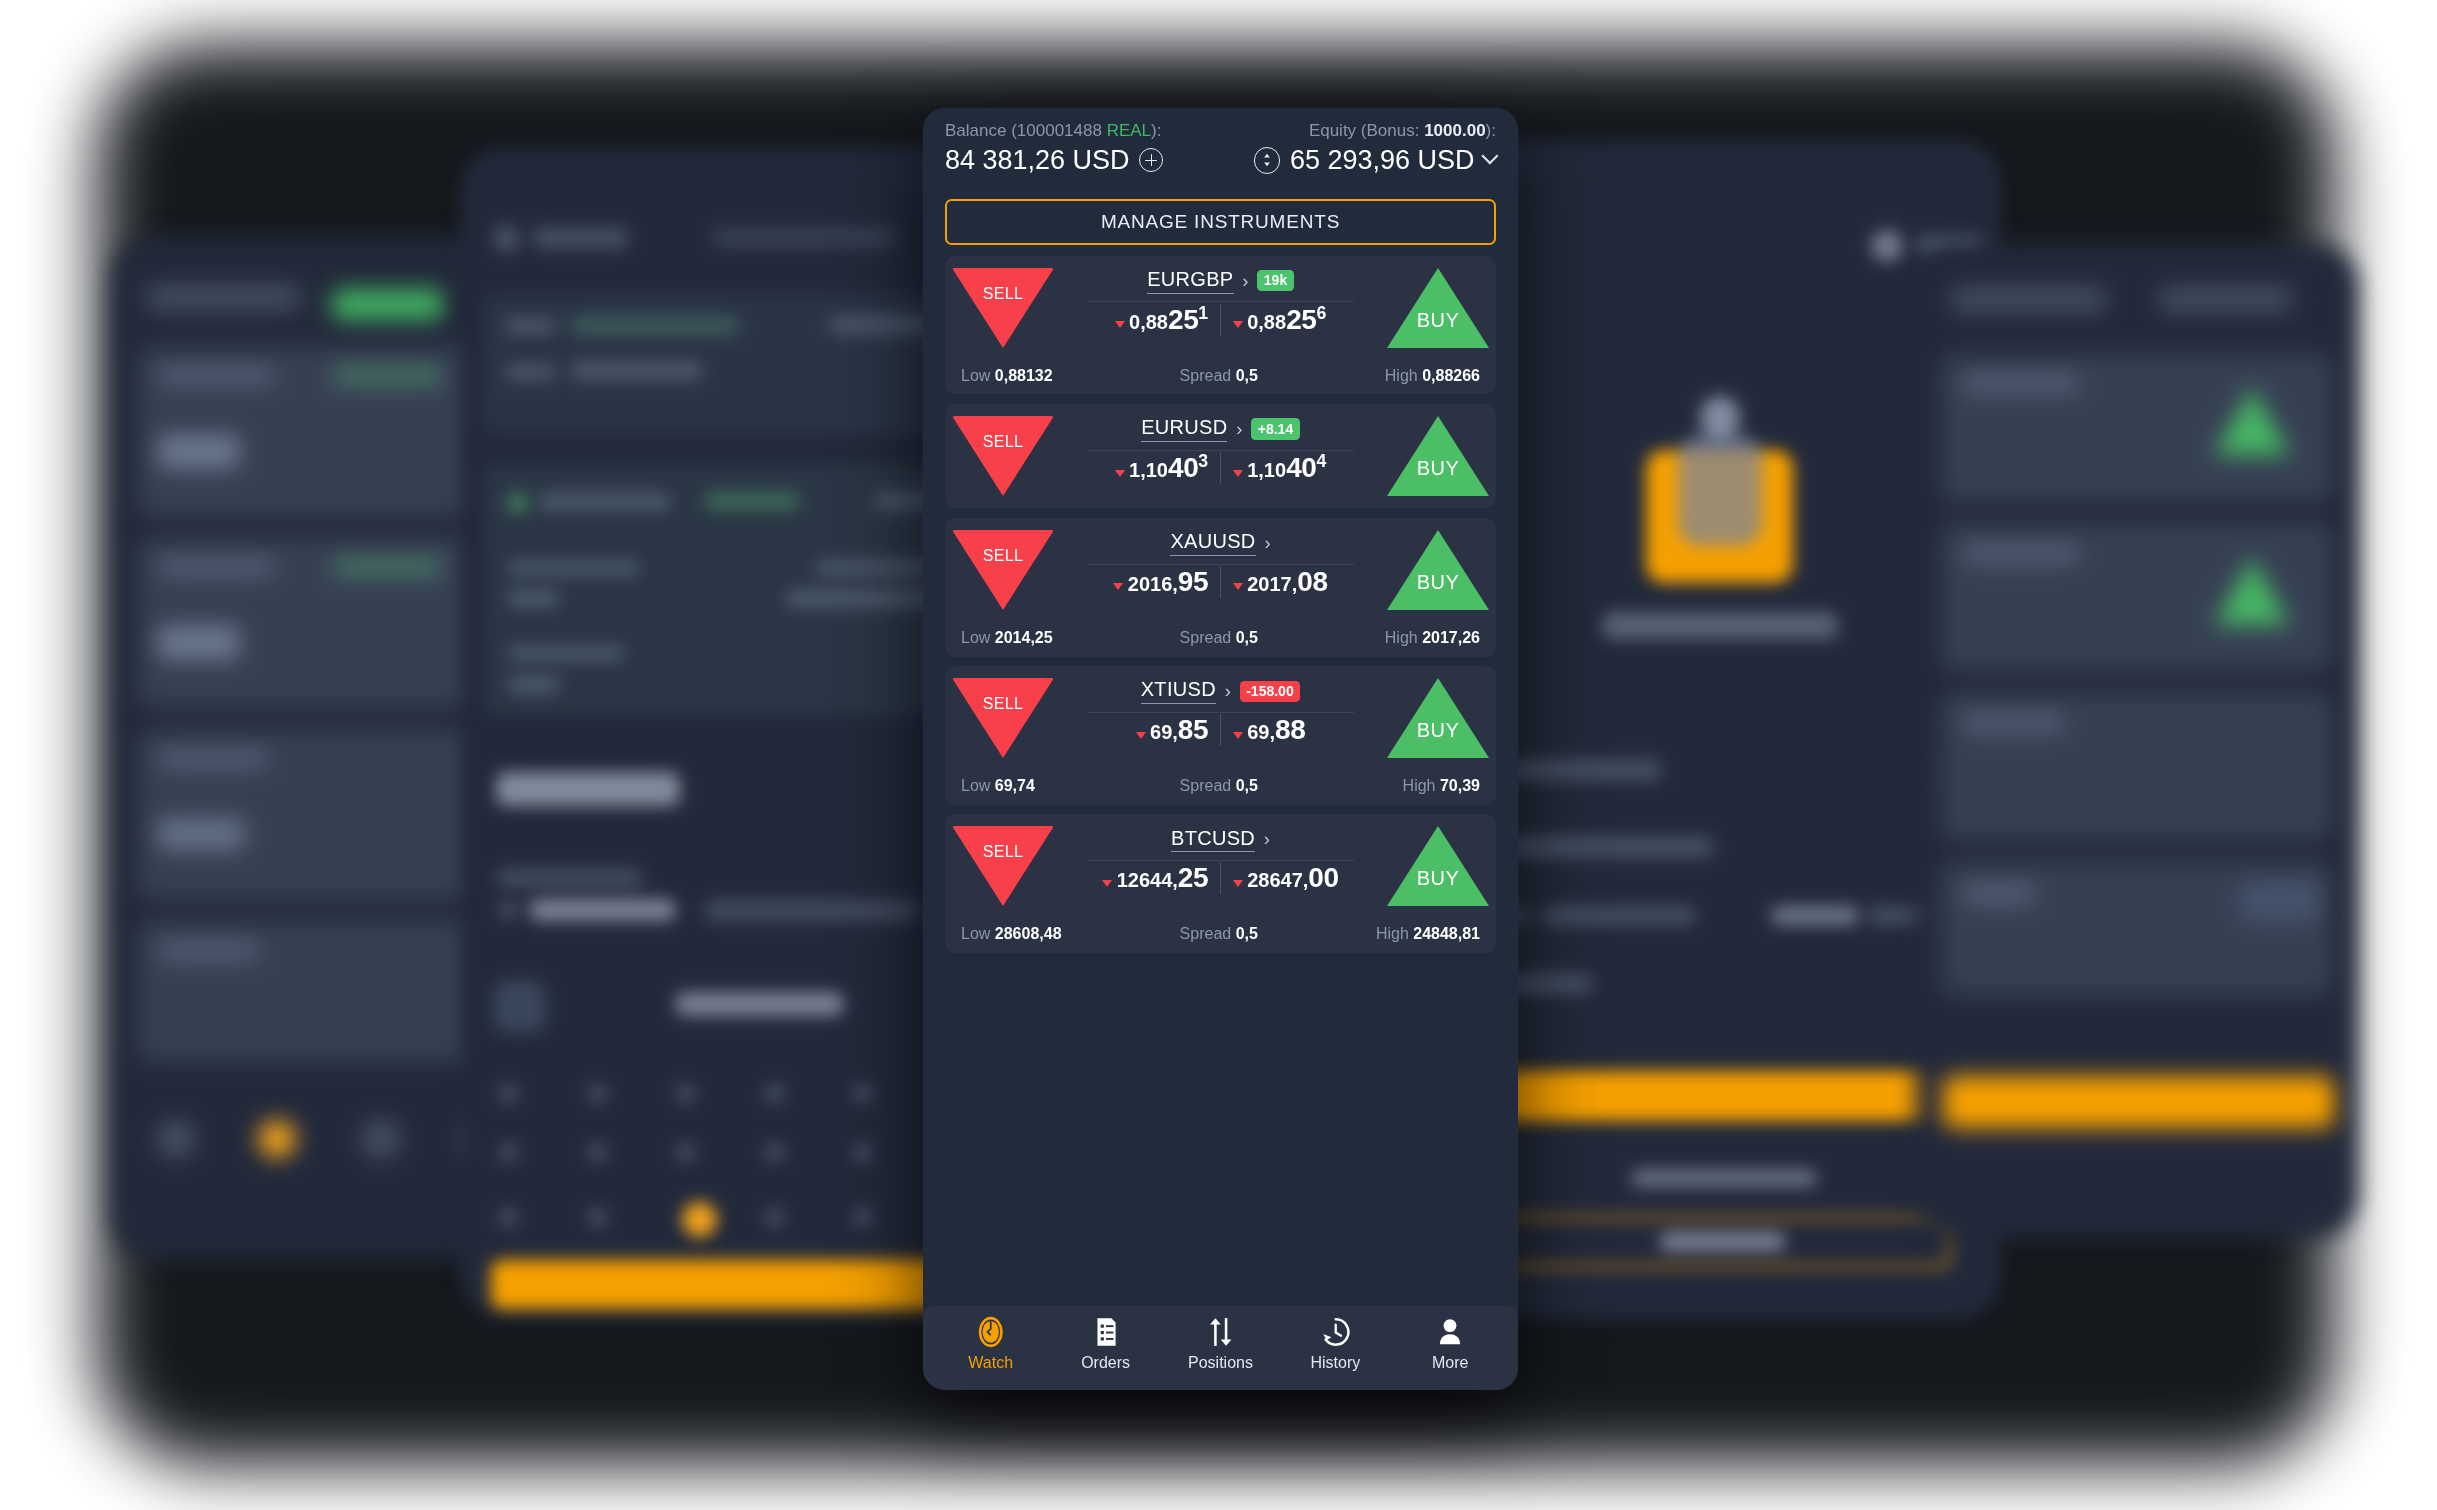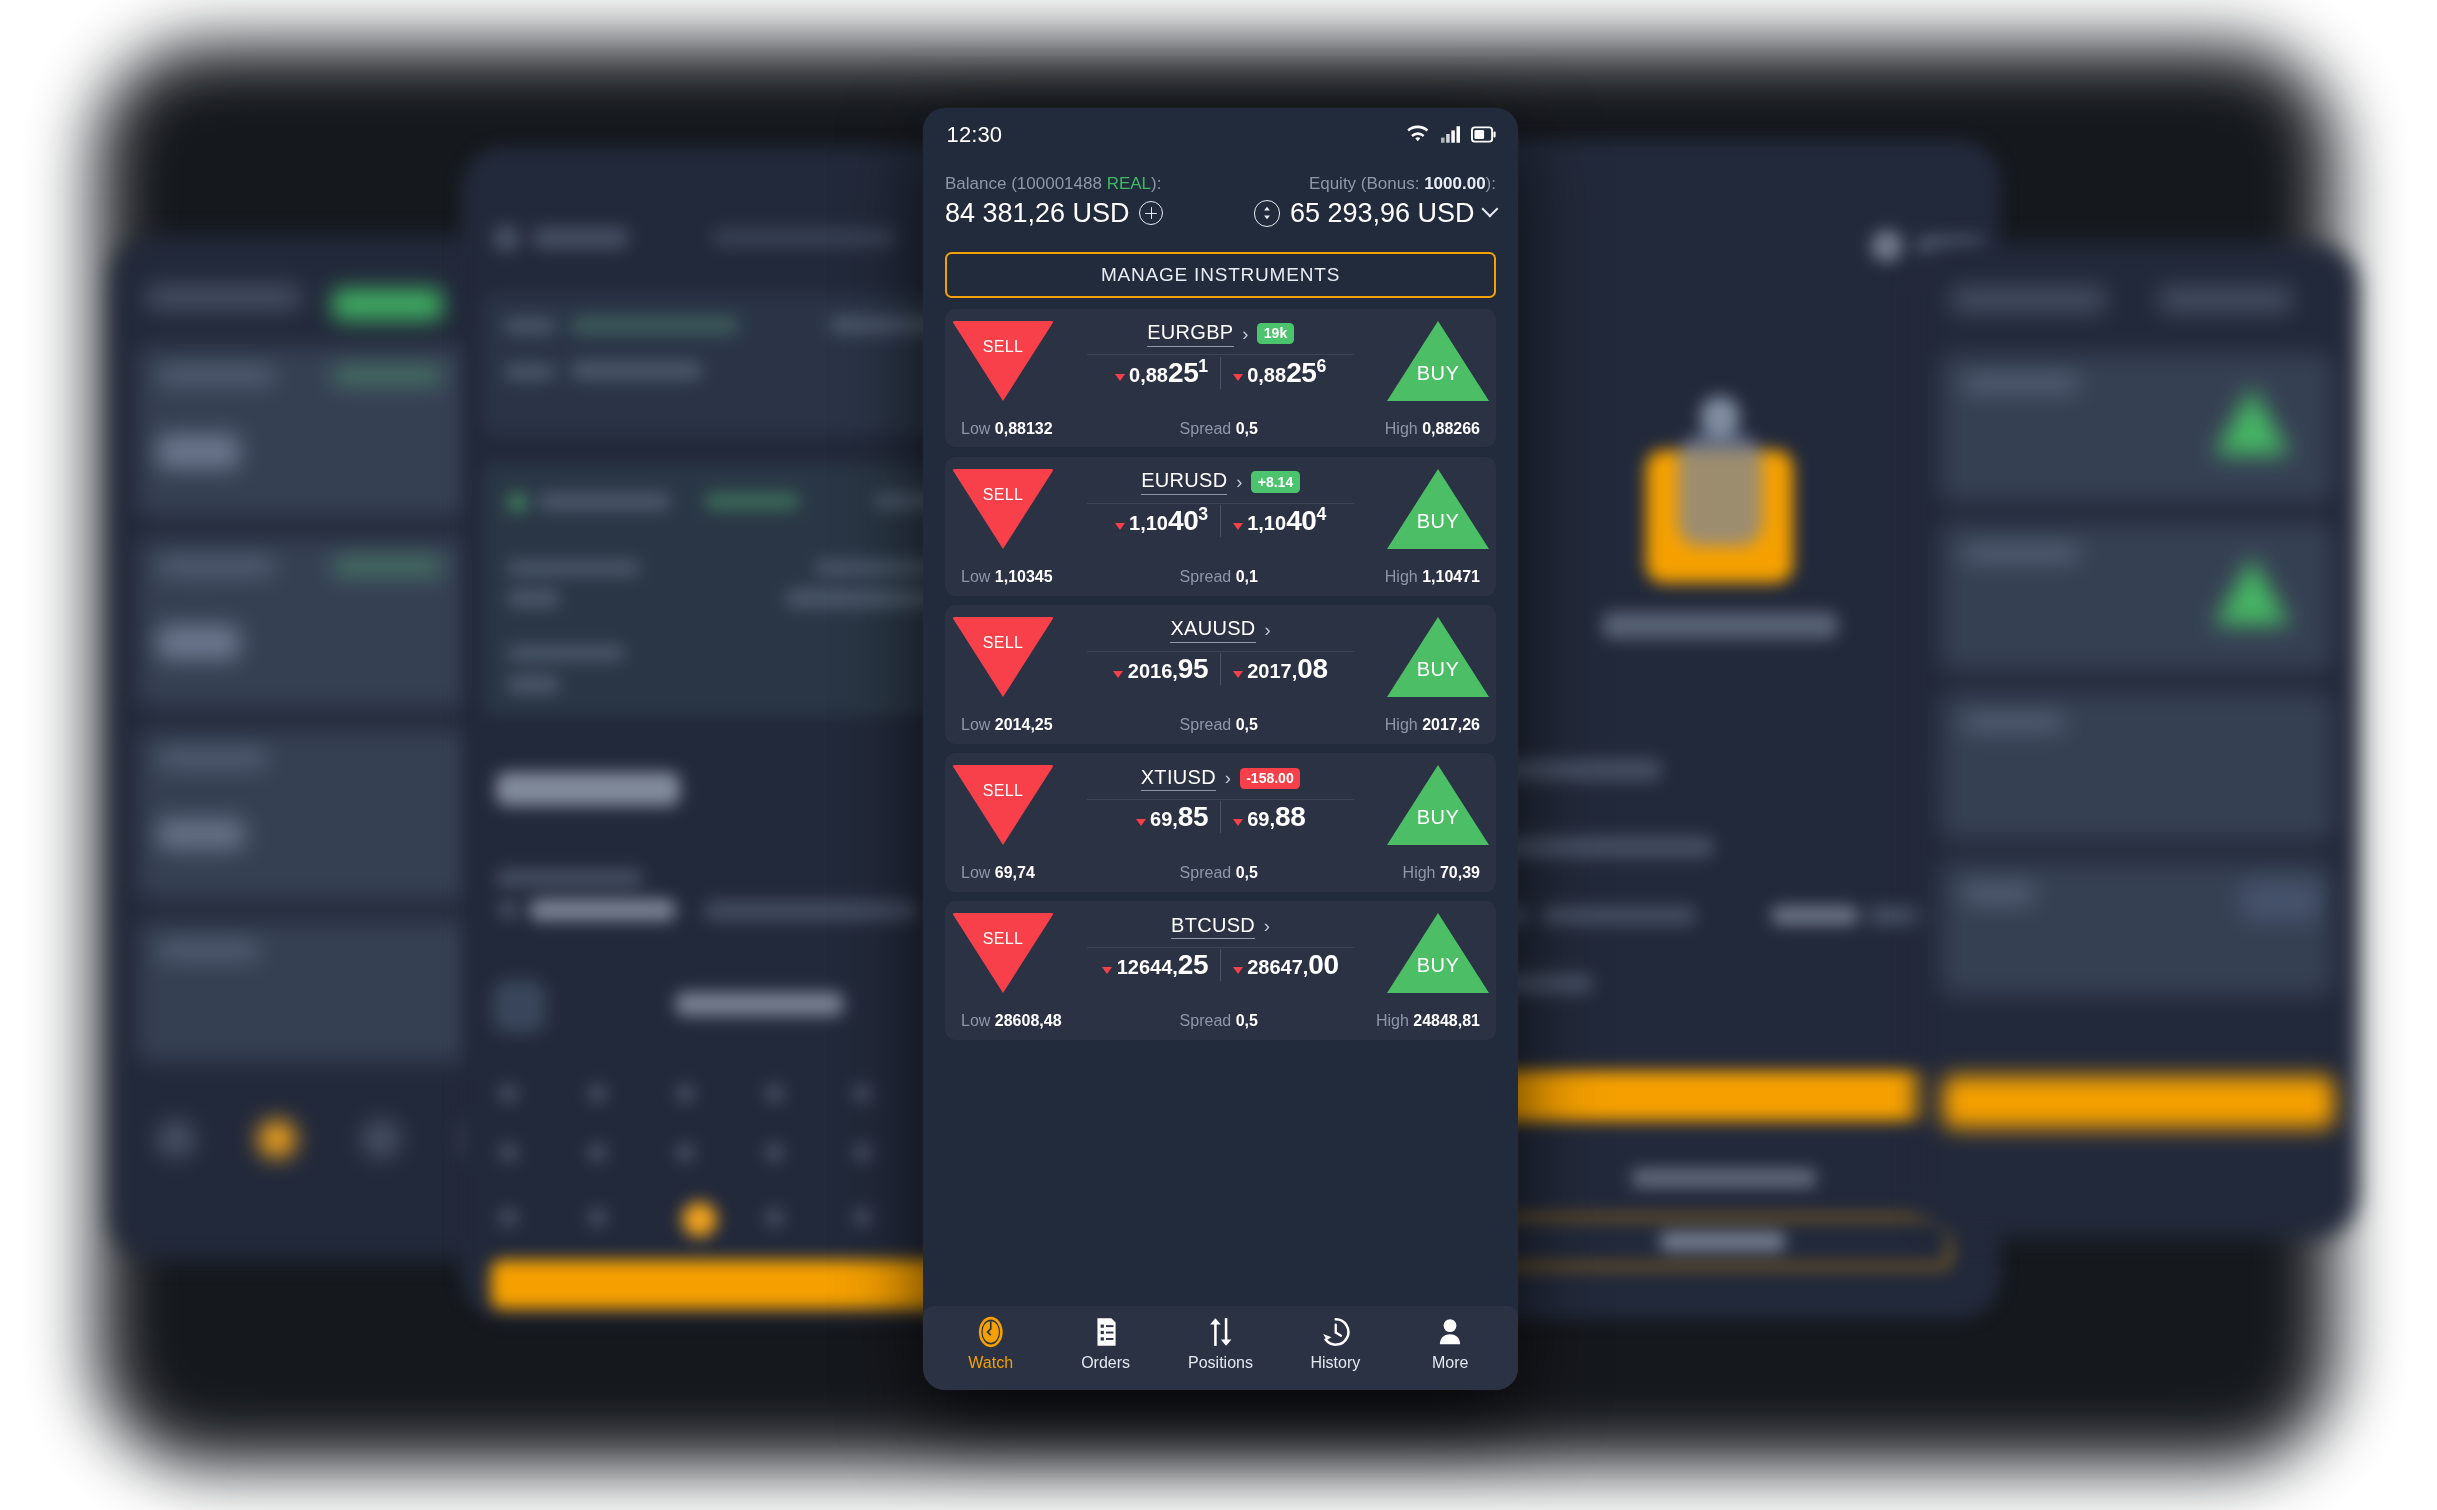--- a/index.html
+++ b/index.html
@@ -314,41 +314,20 @@
     <div class="bgblock" style="left:25px; top:450px; width:391px; height:147px;"></div>
     <div class="bgline" style="left:46px; top:470px; width:103px; height:19px;"></div>
     <div class="bgblock" style="left:25px; top:619px; width:391px; height:133px;"></div>
     <div class="bgline" style="left:46px; top:640px; width:74px; height:20.6px;"></div>
     <div class="bgline" style="left:324px; top:638px; width:81px; height:40px; background:rgba(72,86,112,.85);"></div>
     <div class="bgorange" style="left:26.5px; top:833px; width:391px; height:52px;"></div>
   </div>
 
   <div id="phone-front">
 
-    <div class="statusbar">
-      <div class="clock">12:30</div>
-      <div class="sysicons">
-        <svg width="23.6" height="19" viewBox="0 0 24 20">
-          <path d="M12 17.2l2.6-3.2a4 4 0 0 0-5.2 0z" fill="#fff"></path>
-          <path d="M12 10.6c2 0 3.9.75 5.3 2l1.7-2.1A11 11 0 0 0 12 7.6a11 11 0 0 0-7 2.9l1.7 2.1a8 8 0 0 1 5.3-2z" fill="#fff"></path>
-          <path d="M12 3.4c3.6 0 6.9 1.3 9.4 3.5L23 4.8A15.6 15.6 0 0 0 12 .6 15.6 15.6 0 0 0 1 4.8l1.6 2.1A14 14 0 0 1 12 3.4z" fill="#fff"></path>
-        </svg>
-        <svg width="20.6" height="19" viewBox="0 0 20 18">
-          <rect x="1" y="12" width="3.4" height="5" fill="#fff" opacity=".65"></rect>
-          <rect x="6" y="8.5" width="3.4" height="8.5" fill="#fff" opacity=".8"></rect>
-          <rect x="11" y="5" width="3.4" height="12" fill="#fff"></rect>
-          <rect x="16" y="1" width="3.4" height="16" fill="#fff"></rect>
-        </svg>
-        <svg width="25" height="19" viewBox="0 0 26 18">
-          <rect x="1" y="1.6" width="21" height="14.8" rx="3" fill="none" stroke="#fff" stroke-width="2"></rect>
-          <rect x="3.6" y="4.2" width="10" height="9.6" rx="1.4" fill="#fff"></rect>
-          <rect x="23.4" y="6" width="2.2" height="6" rx="1" fill="#fff"></rect>
-        </svg>
-      </div>
-    </div>
 
     <div class="account">
       <div class="acct-row">
         <div class="acct-col-l">
           <div class="lbl"><span>Balance (100001488 </span><span class="real">REAL</span><span>):</span></div>
           <div class="bigval">
             <span>84 381,26 USD</span>
             <span class="plusbtn"></span>
           </div>
         </div>
@@ -445,25 +424,20 @@
       <span class="p-big">40</span>
       <span class="p-sup">4</span>
     </div>
         </div>
       </div>
       <div class="tri-cell">
         <div class="tri-buy">
           <span>BUY</span>
         </div>
       </div>
-    </div>
-    <div class="card-bot">
-      <span><span>Low</span> <b>1,10345</b></span>
-      <span class="mid-c"><span>Spread</span> <b>0,1</b></span>
-      <span><span>High</span> <b>1,10471</b></span>
     </div>
         </div>
         <div class="card">
     <div class="card-top">
       <div class="tri-cell">
         <div class="tri-sell">
           <span>SELL</span>
         </div>
       </div>
       <div class="mid">

